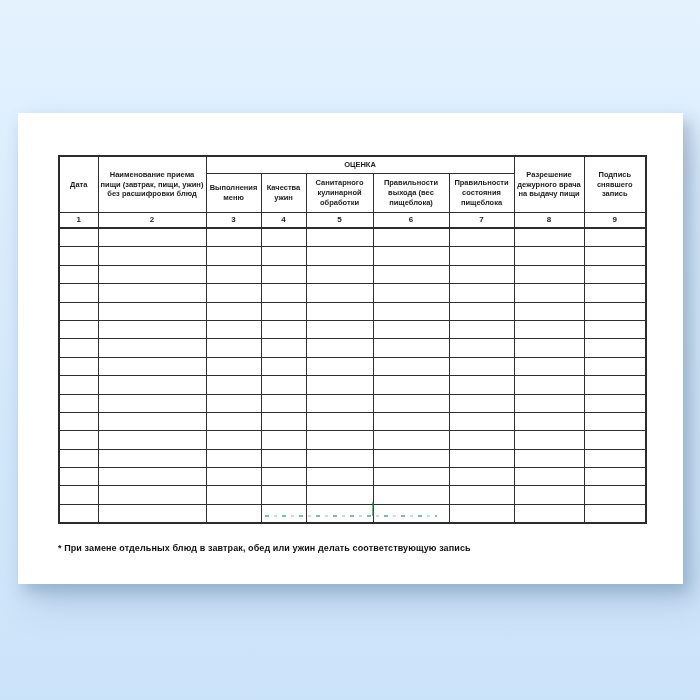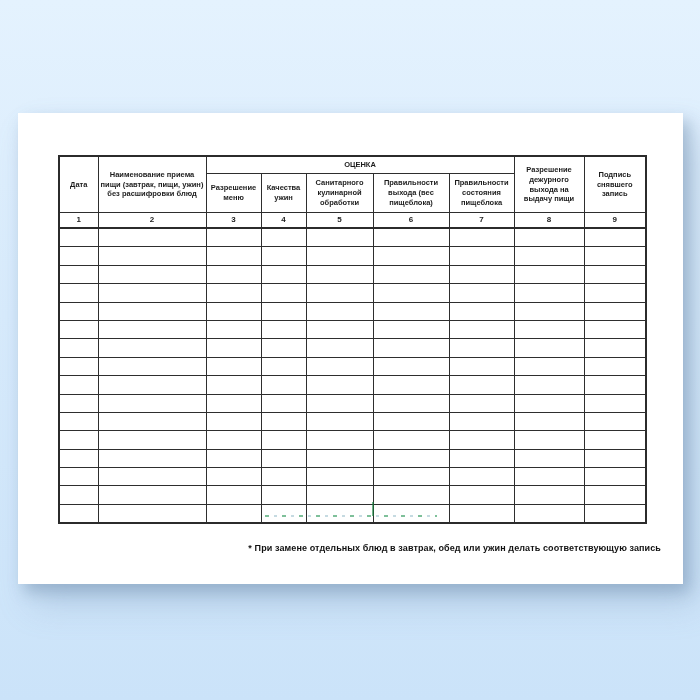--- a/index.html
+++ b/index.html
@@ -25,21 +25,21 @@
     text-align:center;vertical-align:middle;
     font-weight:700;font-size:7.5px;line-height:1.3;
     overflow:hidden;
   }
   tr.group-row th{height:16px;}
   tr.sub-row th{height:38px;}
   tr.num-row td{height:14px;font-size:8px;border-bottom:2px solid #2b2b2b;}
   tbody.body-rows td{height:17.4px;background:transparent;}
   .footnote{
     position:absolute;left:40px;top:430px;width:603px;
-    text-align:right;font-size:9px;font-weight:700;color:#111;
+    text-align:left;font-size:9px;font-weight:700;color:#111;
     letter-spacing:.1px;white-space:nowrap;
   }
   .watermark-line{
     position:absolute;left:247px;top:402px;width:172px;height:2px;
     background:repeating-linear-gradient(90deg,
       rgba(20,140,70,.55) 0 4px, rgba(20,140,70,0) 4px 9px,
       rgba(90,150,170,.35) 9px 12px, rgba(90,150,170,0) 12px 17px);
     pointer-events:none;
   }
   .watermark-tick{
@@ -64,25 +64,25 @@
           <col style="width:76px">
         <col style="width:65px">
           <col style="width:70px">
           <col style="width:62px">
       </colgroup>
       <thead>
         <tr class="group-row">
           <th rowspan="2">Дата</th>
           <th rowspan="2">Наименование приема пищи (завтрак, пищи, ужин) без расшифровки блюд</th>
           <th colspan="5">ОЦЕНКА</th>
-          <th rowspan="2">Разрешение дежурного выхода на выдачу пищи</th>
+          <th rowspan="2">Разрешение дежурного врача на выдачу пищи</th>
           <th rowspan="2">Подпись снявшего запись</th>
         </tr>
         <tr class="sub-row">
-          <th>Разрешение меню</th>
+          <th>Выполнения меню</th>
           <th>Качества ужин</th>
           <th>Санитарного кулинарной обработки</th>
           <th>Правильности выхода (вес пищеблока)</th>
           <th>Правильности состояния пищеблока</th>
         </tr>
         <tr class="num-row">
           <td>1</td>
           <td>2</td>
           <td>3</td>
           <td>4</td>

